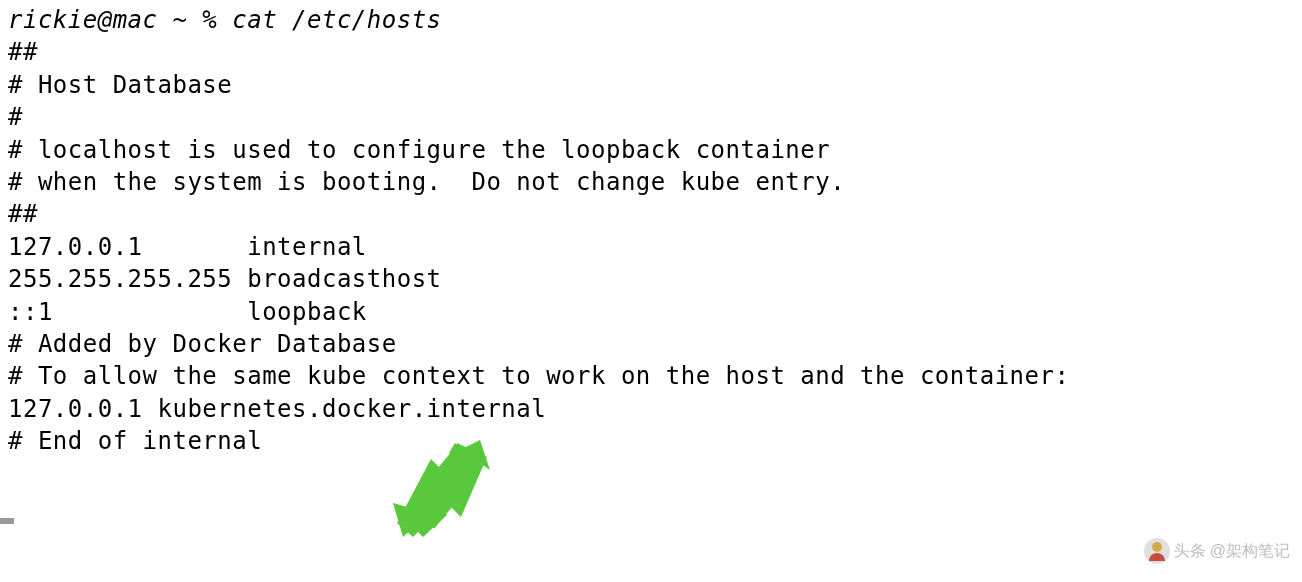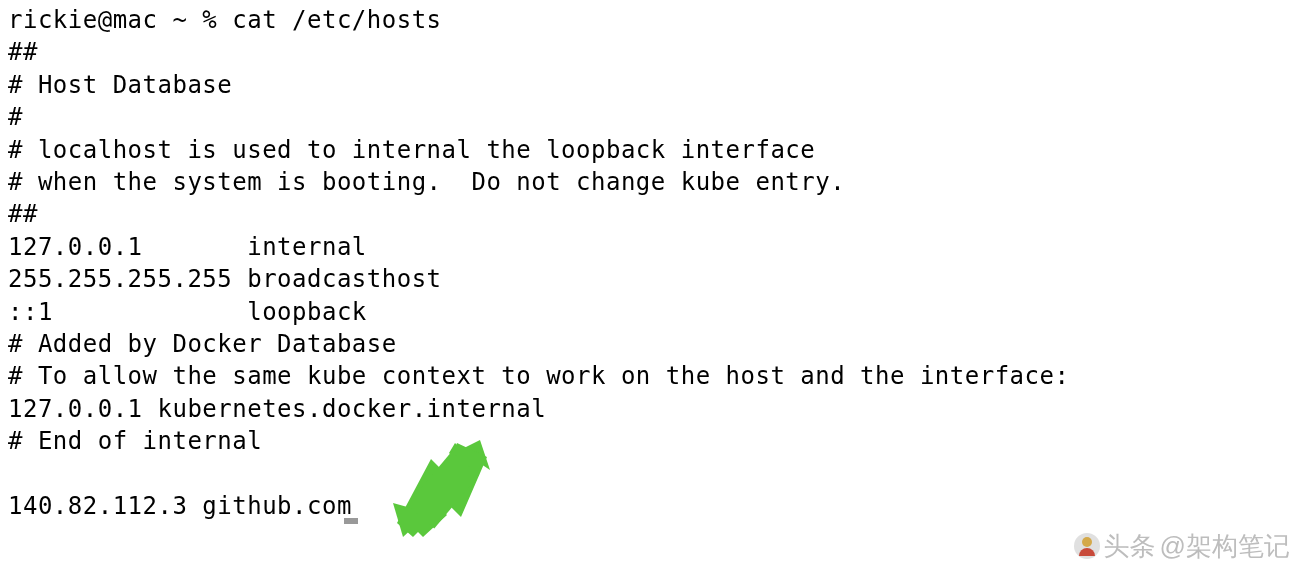--- a/index.html
+++ b/index.html
@@ -19,41 +19,42 @@
       padding: 4px 8px;
       overflow: hidden;
     }
     .terminal-line {
       white-space: pre;
       letter-spacing: 0.5px;
     }
     .prompt-line {
       white-space: pre;
       letter-spacing: 0.5px;
+      font-style: italic;
     }
     .blank-line {
       height: 1.35em;
     }
     .arrow-container {
       position: absolute;
       left: 385px;
       top: 435px;
       width: 120px;
       height: 110px;
       pointer-events: none;
     }
     .watermark {
       position: absolute;
       right: 12px;
       bottom: 18px;
       display: flex;
       align-items: center;
       gap: 4px;
       font-family: -apple-system, "Helvetica Neue", Arial, sans-serif;
-      font-size: 26px;
+      font-size: 16px;
       color: #bdbdbd;
       letter-spacing: 0;
     }
     .watermark-icon {
       width: 26px;
       height: 26px;
       border-radius: 50%;
       background: #e0e0e0;
       position: relative;
       display: inline-flex;
@@ -89,32 +90,32 @@
       margin-left: -8px;
     }
   </style>
 </head>
 <body>
 
 <div class="prompt-line">rickie@mac ~ % cat /etc/hosts</div>
 <div class="terminal-line">##</div>
 <div class="terminal-line"># Host Database</div>
 <div class="terminal-line">#</div>
-<div class="terminal-line"># localhost is used to internal the loopback interface</div>
+<div class="terminal-line"># localhost is used to configure the loopback container</div>
 <div class="terminal-line"># when the system is booting.  Do not change kube entry.</div>
 <div class="terminal-line">##</div>
 <div class="terminal-line">127.0.0.1       internal</div>
 <div class="terminal-line">255.255.255.255 broadcasthost</div>
 <div class="terminal-line">::1             loopback</div>
 <div class="terminal-line"># Added by Docker Database</div>
-<div class="terminal-line"># To allow the same kube context to work on the host and the interface:</div>
+<div class="terminal-line"># To allow the same kube context to work on the host and the container:</div>
 <div class="terminal-line">127.0.0.1 kubernetes.docker.internal</div>
 <div class="terminal-line"># End of internal</div>
 <div class="blank-line"></div>
-<div class="terminal-line"><span>140.82.112.3 github.com</span><span class="cursor-mark"></span></div>
+<div class="terminal-line"><span class="cursor-mark"></span></div>
 
 <div class="arrow-container">
   <svg viewBox="0 0 120 110" width="120" height="110">
     <g fill="#5ac83c">
       <polygon points="70,8 94,32 54,72 62,80 38,102 18,82 40,74 48,82 88,42 64,18"></polygon>
       <polygon points="95,5 105,35 75,15"></polygon>
       <path d="M 92 8 L 58 42 L 44 28 L 18 88 L 48 102 L 60 72 L 74 86 L 108 22 Z" transform="rotate(180 60 55)"></path>
     </g>
     <g fill="#5ac83c">
       <polygon points="18,102 8,68 44,78"></polygon>

